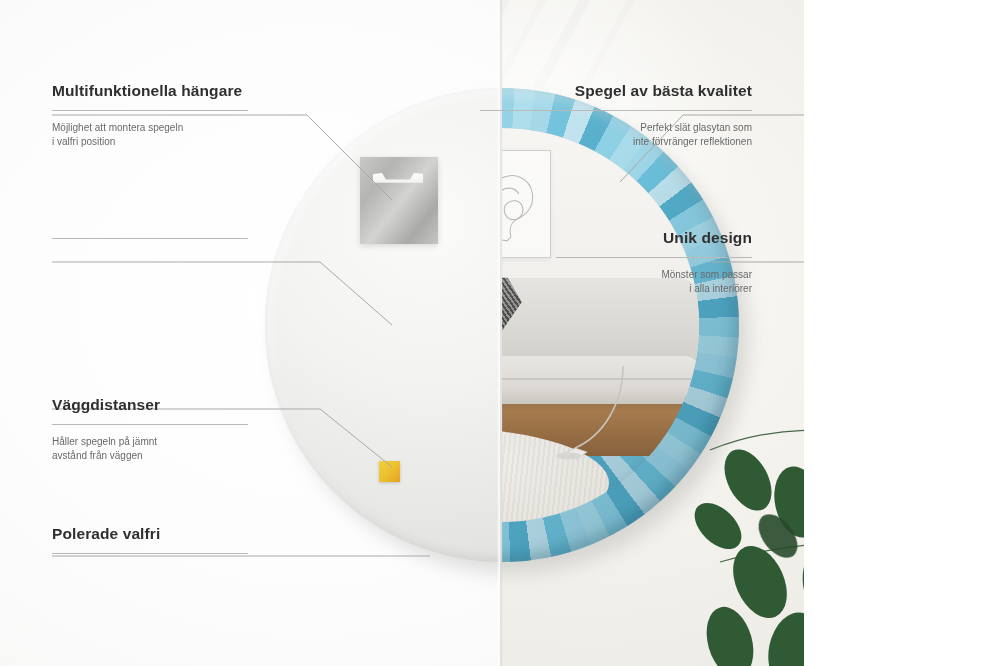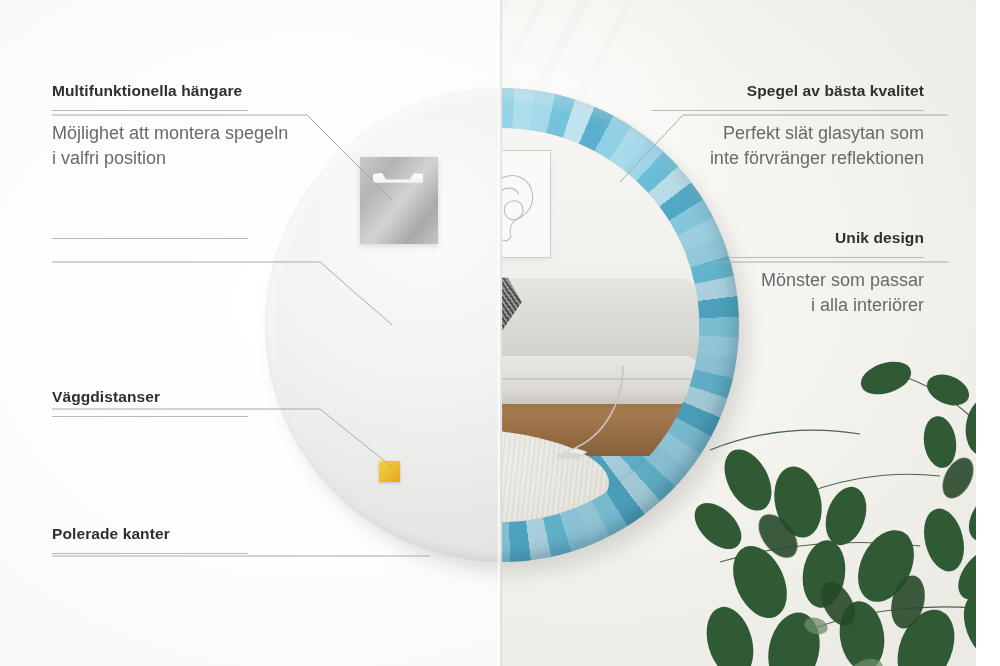--- a/index.html
+++ b/index.html
@@ -2,21 +2,21 @@
 <html><head>
 <meta charset="utf-8">
 <style>
   * { margin:0; padding:0; box-sizing:border-box; }
   html,body { width:1000px; height:666px; overflow:hidden; }
   body {
     font-family:"Liberation Sans", sans-serif;
     background:#ffffff;
     position:relative;
   }
-  #stage { position:absolute; inset:0; width:976px; height:666px; overflow:hidden;text-decoration:underline; }
+  #stage { position:absolute; inset:0; width:804px; height:666px; overflow:hidden;text-decoration:underline; }
 
   
   .bg-left {
     position:absolute; left:0; top:0; width:500px; height:666px;
     background:
       radial-gradient(ellipse 620px 520px at 62% 46%, #ffffff 0%, #fdfdfd 48%, #f7f7f6 100%);
   }
   .bg-right {
     position:absolute; left:500px; top:0; width:500px; height:666px;
     background:
@@ -175,30 +175,30 @@
   
   .callout { position:absolute; }
   .callout h3 {
     font-size:15.5px; font-weight:bold; color:#2f2f2f; letter-spacing:0.1px;
     line-height:1.2; white-space:nowrap;
   }
   .callout .rule {
     height:1px; background:#b9b9b7; margin:9px 0 10px 0;
   }
   .callout p {
-    font-size:18px; color:#68696a; line-height:1.42; font-weight:400;
+    font-size:10px; color:#68696a; line-height:1.42; font-weight:400;
   }
   .callout.left { left:52px; }
   .callout.left .rule { width:196px; }
   .callout.right { text-align:right; }
   .callout.right .rule { margin-left:auto; }
 
   .c-hangare { top:82px; }
   .c-skydd   { top:229px; }
-  .c-vagg    { top:388px; }
+  .c-vagg    { top:396px; }
   .c-poler   { top:525px; }
   .c-poler .rule { width:196px; }
 
   .c-spegel { top:82px; right:52px; width:300px; }
   .c-spegel .rule { width:272px; }
   .c-unik   { top:229px; right:52px; width:250px; }
   .c-unik .rule { width:196px; }
 
   
   .plants { position:absolute; left:690px; top:330px; width:320px; height:340px; }
@@ -281,24 +281,25 @@
     <p>Möjlighet att montera spegeln<br>i valfri position</p>
   </div>
 
   <div class="callout left c-skydd">
     <div class="rule"></div>
   </div>
 
   <div class="callout left c-vagg">
     <h3>Väggdistanser</h3>
     <div class="rule"></div>
+    <p>Håller spegeln på jämnt<br>avstånd från väggen</p>
   </div>
 
   <div class="callout left c-poler">
-    <h3>Polerade kanter</h3>
+    <h3>Polerade valfri</h3>
     <div class="rule"></div>
   </div>
 
   <div class="callout right c-unik">
     <h3>Unik design</h3>
     <div class="rule"></div>
     <p>Mönster som passar<br>i alla interiörer</p>
   </div>
 
   <div class="callout right c-spegel">

